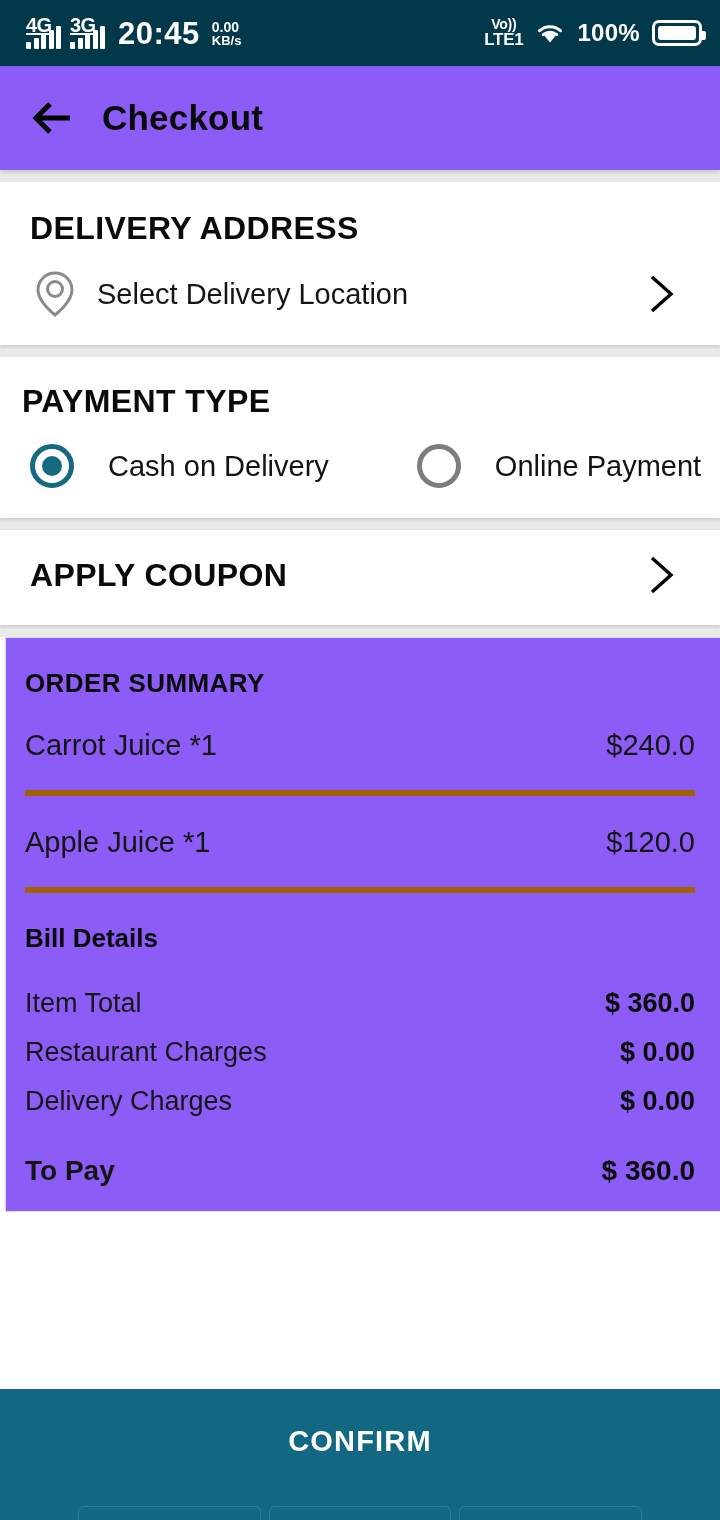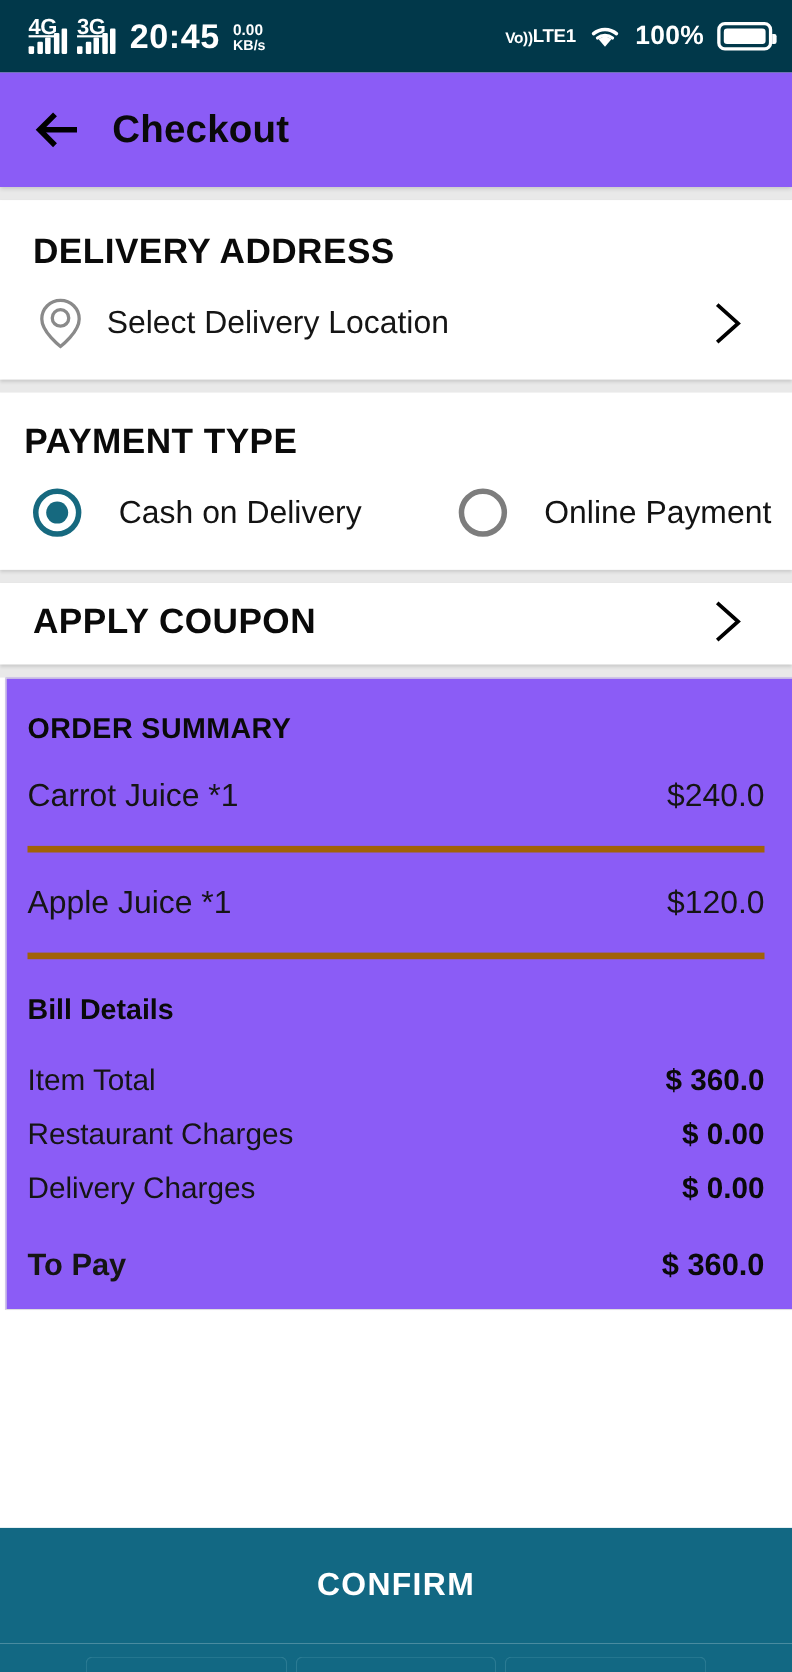--- a/index.html
+++ b/index.html
@@ -25,21 +25,21 @@
   .bars i { display:block; width:5px; background:#ffffff; border-radius:1px; }
   .bars i:nth-child(1){height:7px}
   .bars i:nth-child(2){height:11px}
   .bars i:nth-child(3){height:15px}
   .bars i:nth-child(4){height:19px}
   .bars i:nth-child(5){height:23px}
   .clock { font-size:31px; font-weight:bold; line-height:1; letter-spacing:0.5px; margin-left:4px; }
   .speed { display:flex; flex-direction:column; align-items:flex-start; line-height:1.05; margin-left:3px; margin-bottom:1px; }
   .speed .v { font-size:14px; font-weight:bold; }
   .speed .u { font-size:13px; font-weight:bold; }
-  .volte { display:flex; flex-direction:row; align-items:flex-end; line-height:1.05; font-weight:bold; }
+  .volte { display:flex; flex-direction:column; align-items:center; line-height:1.05; font-weight:bold; }
   .volte .t { font-size:14px; letter-spacing:-0.3px;}
   .volte .b { font-size:17px; letter-spacing:-0.3px;}
   .wifi { width:30px; height:24px; position:relative; }
   .batt-pct { font-size:24px; font-weight:bold; letter-spacing:0.3px; }
   .batt { width:50px; height:26px; border:3px solid #ffffff; border-radius:7px; position:relative; }
   .batt::after { content:""; position:absolute; right:-7px; top:8px; width:4px; height:9px; background:#ffffff; border-radius:0 2px 2px 0; }
   .batt .fill { position:absolute; inset:3px; background:#ffffff; border-radius:3px; }
 
   
   .appbar {
@@ -69,21 +69,21 @@
   .pay-row { display:flex; align-items:center; padding: 24px 0 0 0; }
   .pay-opt { display:flex; align-items:center; }
   .pay-opt.first { padding-left: 30px; }
   .pay-opt.second { padding-left: 88px; }
   .radio { width:44px; height:44px; border-radius:50%; flex:0 0 auto; position:relative; }
   .radio.on { border:5px solid #16697f; background:#ffffff; }
   .radio.on::after { content:""; position:absolute; left:50%; top:50%; transform:translate(-50%,-50%); width:20px; height:20px; border-radius:50%; background:#16697f; }
   .radio.off { border:5px solid #7d7d7d; background:#ffffff; }
   .pay-label { font-size:29px; color:#131313; margin-left:34px; }
 
-  .coupon-panel { height:74px; display:flex; align-items:center; padding: 0 22px 5px 30px; }
+  .coupon-panel { height:95px; display:flex; align-items:center; padding: 0 22px 5px 30px; }
   .coupon-panel .sec-title { flex:1 1 auto; }
 
   
   .card-wrap { flex:0 0 auto; padding-left:5px; }
   .card {
     background:#8b5cf6; border:1px solid #dedede; border-right:none;
     box-shadow: 0 1px 3px rgba(0,0,0,0.10);
     padding: 30px 25px 24px 19px;
   }
   .card-title { font-size:26px; font-weight:bold; color:#0a0a0a; letter-spacing:0.4px; }

